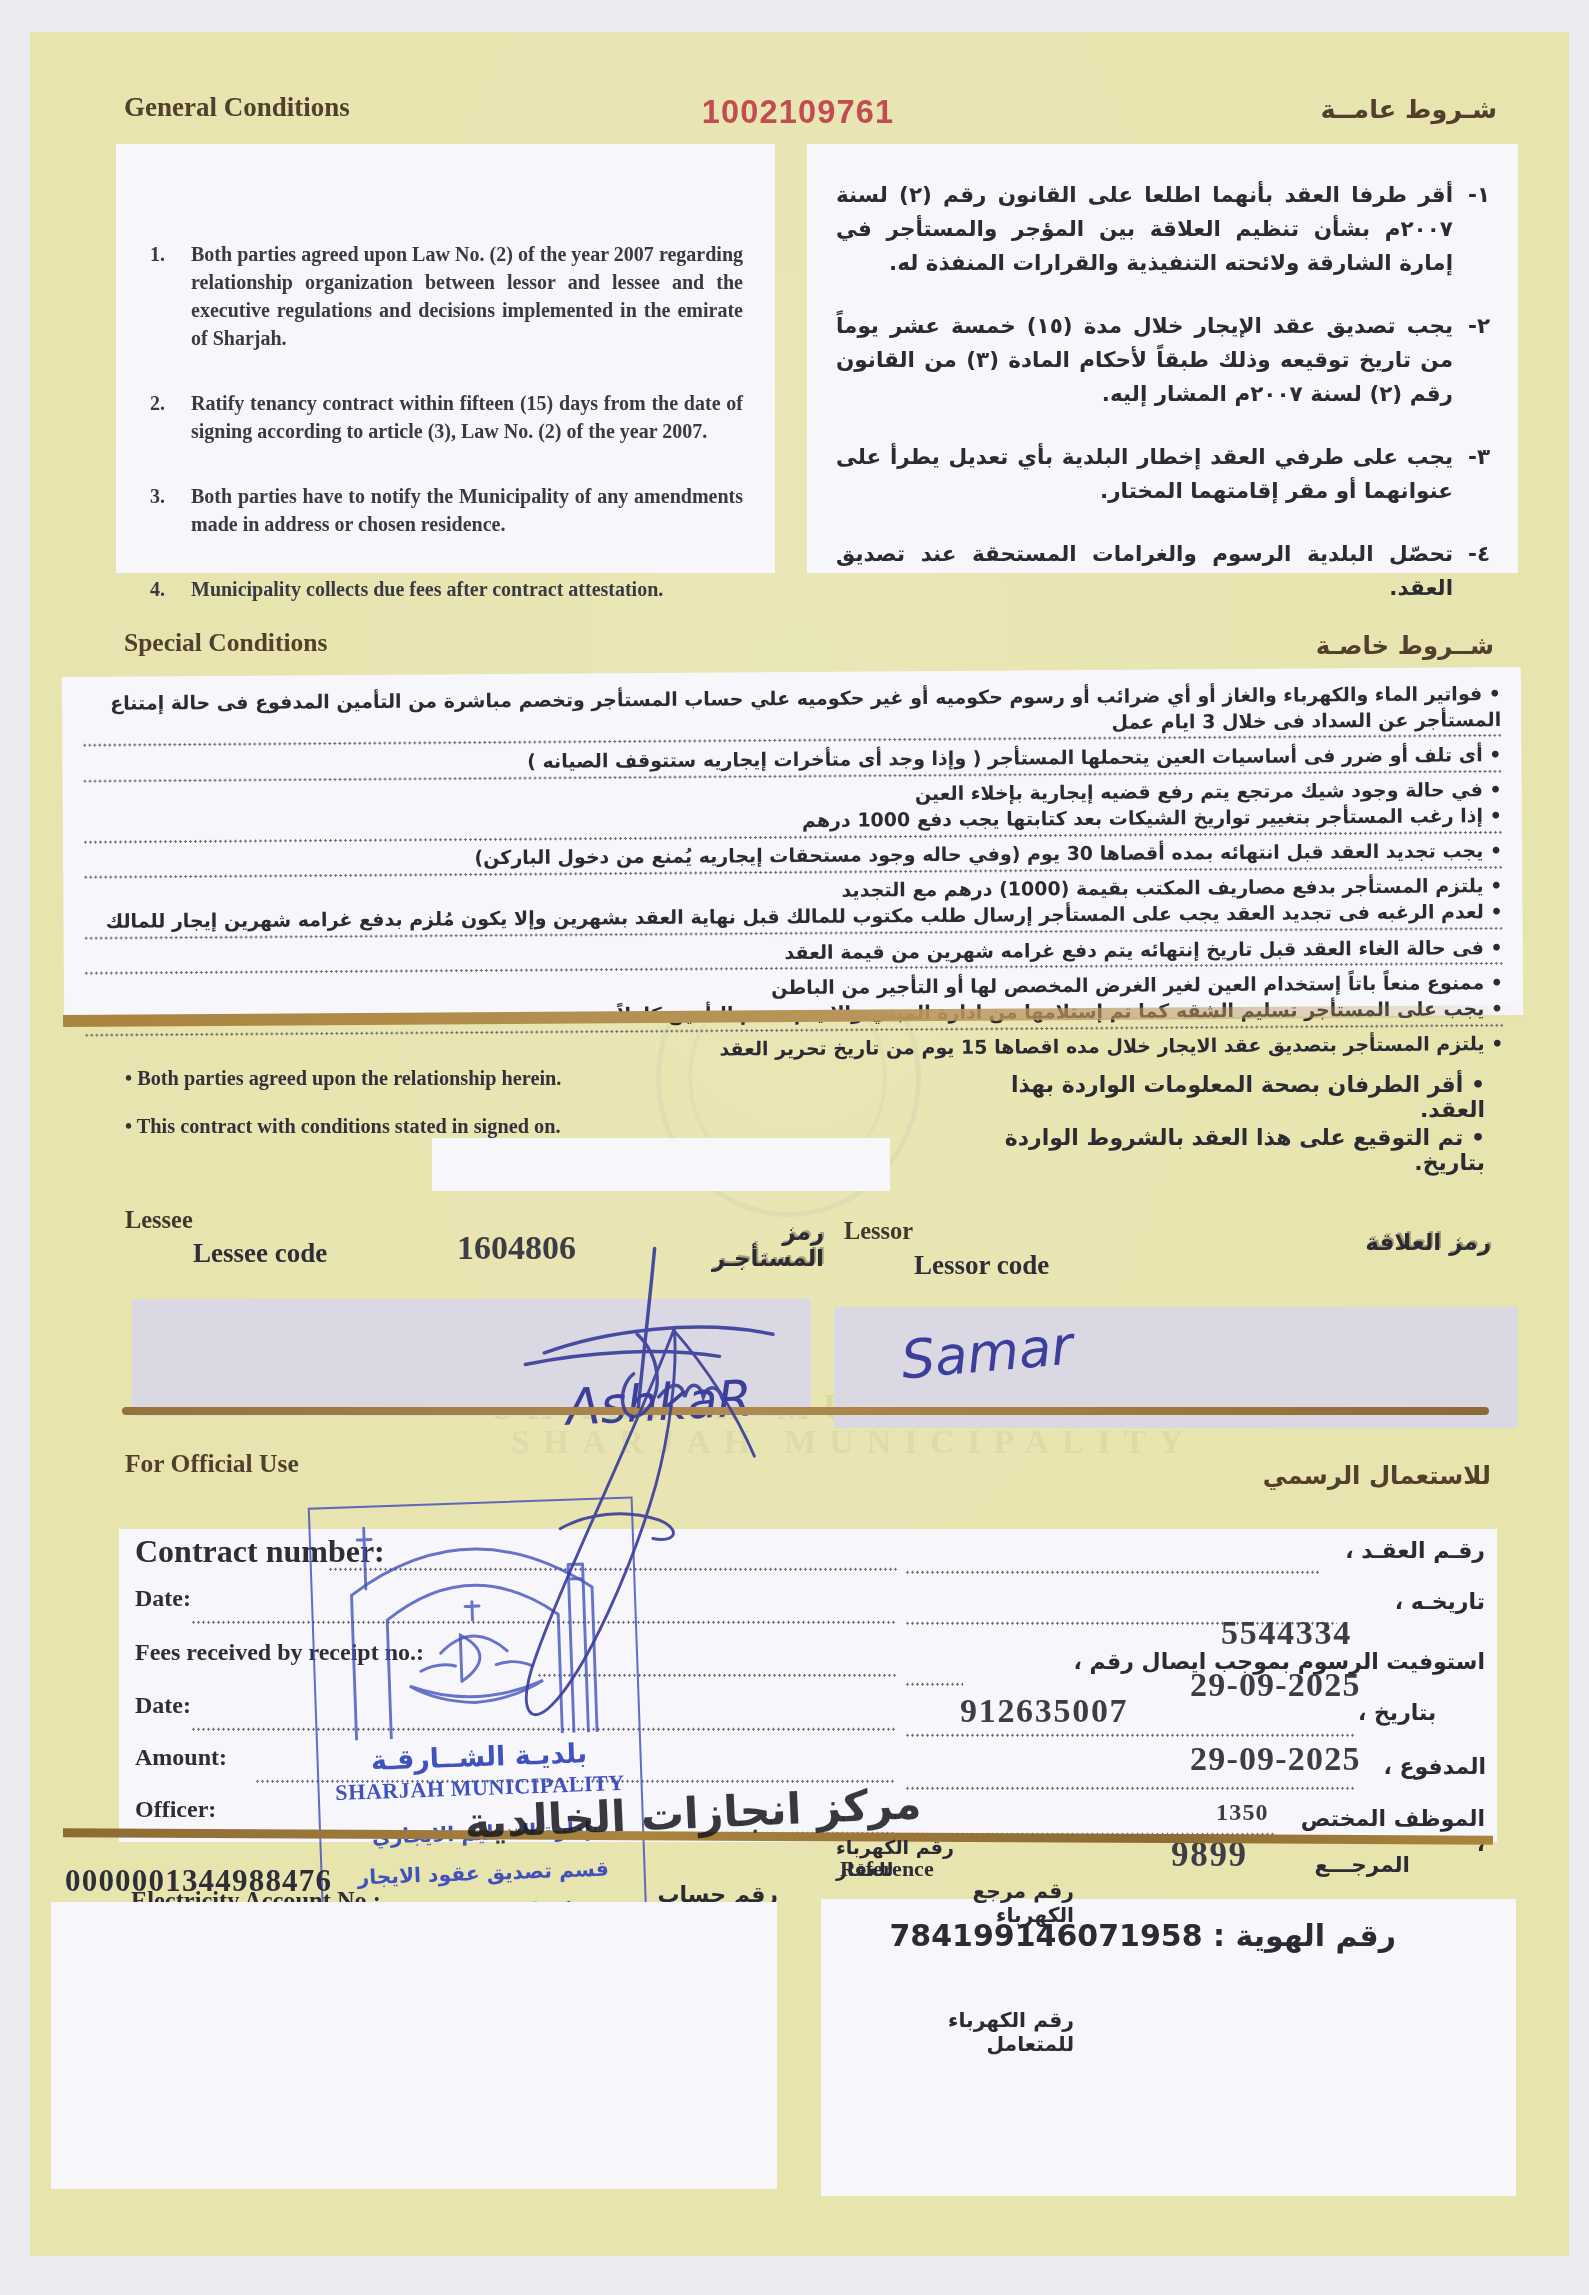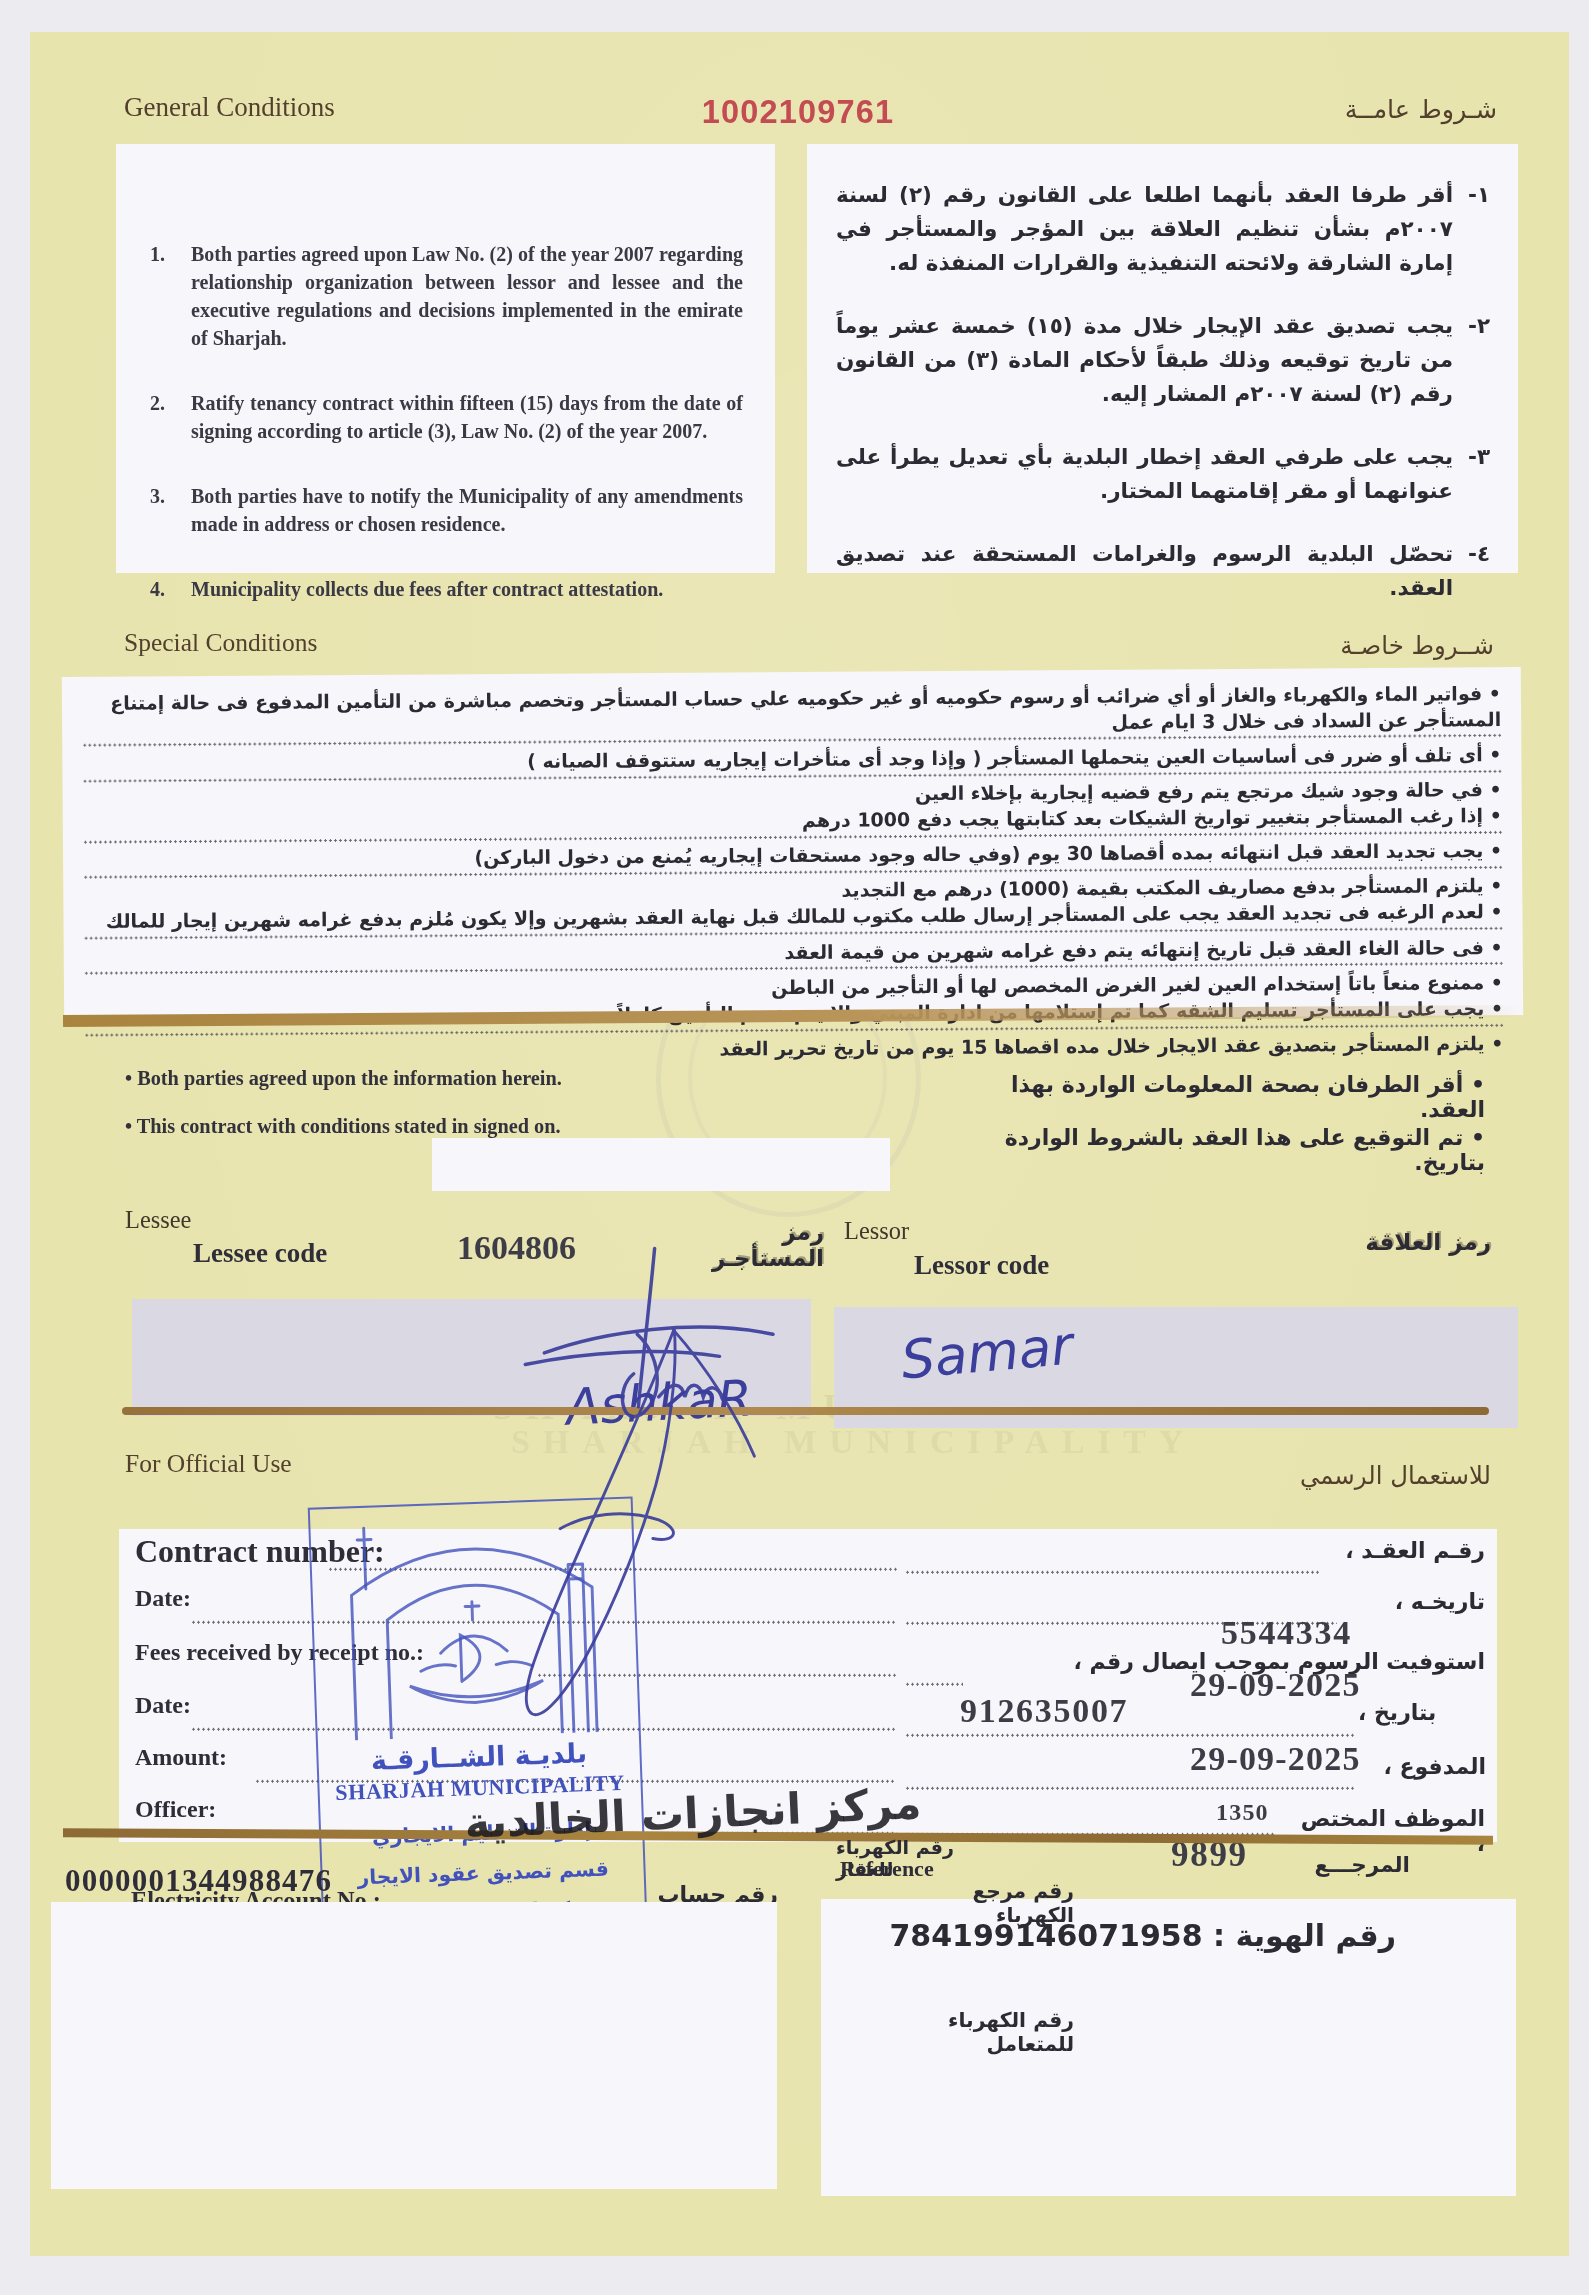--- a/index.html
+++ b/index.html
@@ -6,21 +6,21 @@
   body{width:1590px;height:2295px;position:relative;background:#ecebf0;overflow:hidden;
        font-family:"Liberation Serif",serif;}
   .abs{position:absolute;}
   .ser{font-family:"Liberation Serif",serif;}
   .ar{font-family:"DejaVu Sans",sans-serif;direction:rtl;}
   .b{font-weight:bold;}
   .page{left:30px;top:32px;width:1539px;height:2224px;background:#e8e4ae;
         background-image:radial-gradient(ellipse at 50% 30%,rgba(255,255,255,.10),rgba(0,0,0,0) 70%);}
   .whitebox{background:#f7f6fa;}
   .greypanel{background:#d9d8e3;}
-  .heading{color:#52402d;font-weight:normal;}
+  .heading{color:#52402d;font-weight:bold;}
   .dots{height:4.6px;background-image:radial-gradient(circle,#55545f 1px,transparent 1.1px);
         background-size:5px 5px;background-repeat:repeat-x;background-position:0 50%;opacity:.85;}
   .entext{color:#3a3944;text-align:justify;}
   .artext{color:#2c2b34;}
   .val{font-family:"Liberation Serif",serif;font-weight:bold;color:#3e3d47;}
   .gc-item{display:flex;margin-bottom:37px;font-size:20px;line-height:28px;font-weight:bold;}
   .gc-item .num{width:41px;flex:0 0 41px;}
   .gcar-item{display:flex;margin-bottom:29px;font-size:21.5px;line-height:34px;font-weight:bold;text-align:justify;}
   .gcar-item .num{width:37px;flex:0 0 37px;}
   .sc-item{font-size:19px;line-height:26px;font-weight:bold;color:#2c2b34;text-align:right;}
@@ -103,21 +103,21 @@
   <div class="sc-item ar">• فى حالة الغاء العقد قبل تاريخ إنتهائه يتم دفع غرامه شهرين من قيمة العقد</div>
   <div class="dots sc-sep"></div>
   <div class="sc-item ar">• ممنوع منعاً باتاً إستخدام العين لغير الغرض المخصص لها أو التأجير من الباطن</div>
   <div class="sc-item ar">• يجب على المستأجر تسليم الشقه كما تم إستلامها من ادارة المبني والا يتم خصم التأمين كاملاً</div>
   <div class="dots sc-sep"></div>
   <div class="sc-item ar">• يلتزم المستأجر بتصديق عقد الايجار خلال مده اقصاها 15 يوم من تاريخ تحرير العقد</div>
 </div>
 <div class="abs" style="left:63px;top:1010px;width:1459px;height:11.6px;transform:rotate(-0.4deg);
             background:linear-gradient(90deg,#a9843f 0%,#b9955a 55%,rgba(185,149,90,.25) 92%,rgba(185,149,90,0) 100%);"></div>
 
-<div class="abs b ser" style="left:125px;top:1067px;font-size:20.3px;color:#33323c;">• Both parties agreed upon the information herein.</div>
+<div class="abs b ser" style="left:125px;top:1067px;font-size:20.3px;color:#33323c;">• Both parties agreed upon the relationship herein.</div>
 <div class="abs b ser" style="left:125px;top:1115px;font-size:20.3px;color:#33323c;">• This contract with conditions stated in signed on.</div>
 <div class="abs b ar artext" style="left:963px;top:1072px;width:522px;font-size:22px;text-align:right;">• أقر الطرفان بصحة المعلومات الواردة بهذا العقد.</div>
 <div class="abs b ar artext" style="left:963px;top:1125px;width:522px;font-size:22px;text-align:right;">• تم التوقيع على هذا العقد بالشروط الواردة بتاريخ.</div>
 <div class="abs whitebox" style="left:432px;top:1138px;width:458px;height:53px;"></div>
 
 <div class="abs heading ser" style="left:125px;top:1206px;font-size:24.4px;color:#43362a;">Lessee</div>
 <div class="abs b ser" style="left:193px;top:1238px;font-size:27px;color:#2f2e38;">Lessee code</div>
 <div class="abs val" style="left:457px;top:1229px;font-size:34px;">1604806</div>
 <div class="abs b ar artext doubleprint" style="left:667px;top:1219px;width:157px;font-size:23px;text-align:right;">رمز المستأجـر</div>
 <div class="abs greypanel" style="left:132px;top:1299px;width:679px;height:117px;"></div>

